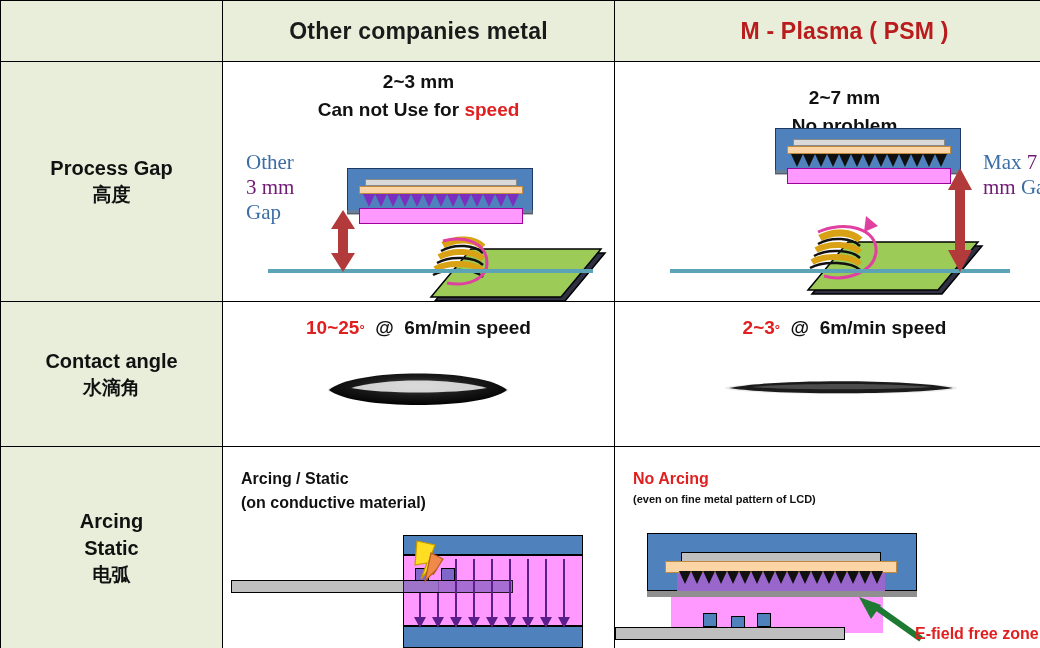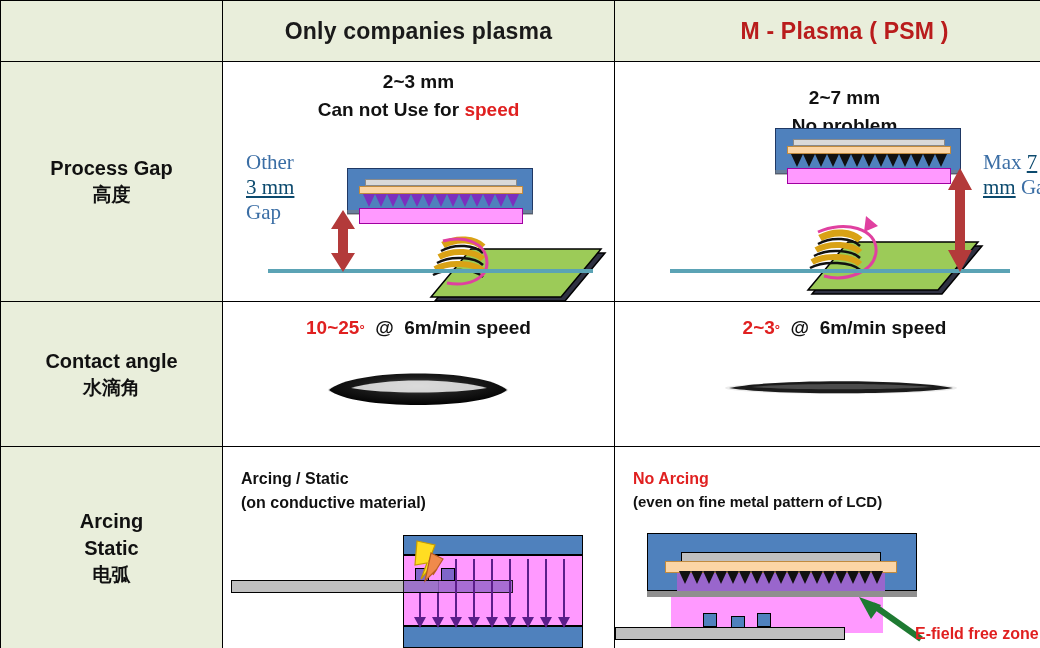--- a/index.html
+++ b/index.html
@@ -38,21 +38,21 @@
   .cellpad{position:relative;width:100%;height:100%;background:#fff;}
 
   .capt{width:100%;text-align:center;position:absolute;left:0;}
   .capt .l1{font-size:19px;font-weight:bold;color:#111;display:block;line-height:1.45;}
   .capt .l2{font-size:19px;font-weight:bold;color:#111;display:block;line-height:1.45;}
   .orange{color:#e08a20;}
   .red{color:#e02020;}
 
   
   .ann{position:absolute;font-family:"Liberation Serif", serif;font-size:21px;color:#3b6ea5;line-height:1.18;}
-  .ann .r{color:#0c4a6e;text-decoration:underline;}
+  .ann .r{color:#701a75;}
 
   
   .blue-body{position:absolute;background:#4f81bd;border:1px solid #1f3864;box-sizing:border-box;}
   .shadowbar{position:absolute;background:#808080;}
   .greybar{position:absolute;background:#d9d9d9;border:1px solid #8a8a8a;box-sizing:border-box;}
   .tanbar{position:absolute;background:#fbd5a5;border:1px solid #c08a3e;box-sizing:border-box;}
   .pinkbar{position:absolute;background:#ff99ff;border:1px solid #a000a0;box-sizing:border-box;}
   .teethrow{position:absolute;display:flex;align-items:flex-start;overflow:hidden;}
   .tooth{width:0;height:0;border-left:6px solid transparent;border-right:6px solid transparent;border-top:13px solid #7b2fbe;}
   .tooth.blk{border-top-color:#111;}
@@ -85,21 +85,21 @@
         <col class="col-a">
         <col class="col-b">
   </colgroup>
   <tbody>
 
     <tr>
       <td class="col-label hdr">
         <span></span>
       </td>
       <td class="hdr">
-        <span class="hdr-txt">Only companies plasma</span>
+        <span class="hdr-txt">Other companies metal</span>
       </td>
       <td class="hdr">
         <span class="hdr-txt red">M - Plasma ( PSM )</span>
       </td>
     </tr>
 
     <tr style="height:240px;">
       <td class="col-label rowlabel">
         <span class="en">Process Gap</span>
         <span class="cn">高度</span>
@@ -322,21 +322,21 @@
             <div class="fieldline" style="left:340px;top:112px;height:60px;"></div>
                 <div class="fieldhead" style="left:335px;top:170px;"></div>
           </div>
         </div>
       </td>
 
       <td>
         <div class="cellpad">
           <div style="position:absolute;left:18px;top:20px;">
             <div style="font-size:16px;font-weight:bold;color:#e02020;line-height:1.5;">No Arcing</div>
-            <div style="font-size:15px;font-weight:bold;color:#111;line-height:1.5;">(even on fine metal pattern of LCD)</div>
+            <div style="font-size:11px;font-weight:bold;color:#111;line-height:1.5;">(even on fine metal pattern of LCD)</div>
           </div>
 
           <div class="abox ablue" style="left:32px;top:86px;width:270px;height:58px;"></div>
           <div class="abox" style="left:32px;top:144px;width:270px;height:6px;background:#8f8f8f;"></div>
           <div class="abox agrey" style="left:66px;top:105px;width:200px;height:11px;"></div>
           <div class="abox tanbar" style="left:50px;top:114px;width:232px;height:12px;"></div>
           <div class="abox apurple" style="left:62px;top:126px;width:208px;height:18px;border:none;"></div>
 
           <div class="teethrow" style="left:64px;top:124px;width:204px;height:16px;">
             <span class="tooth blk"></span>

